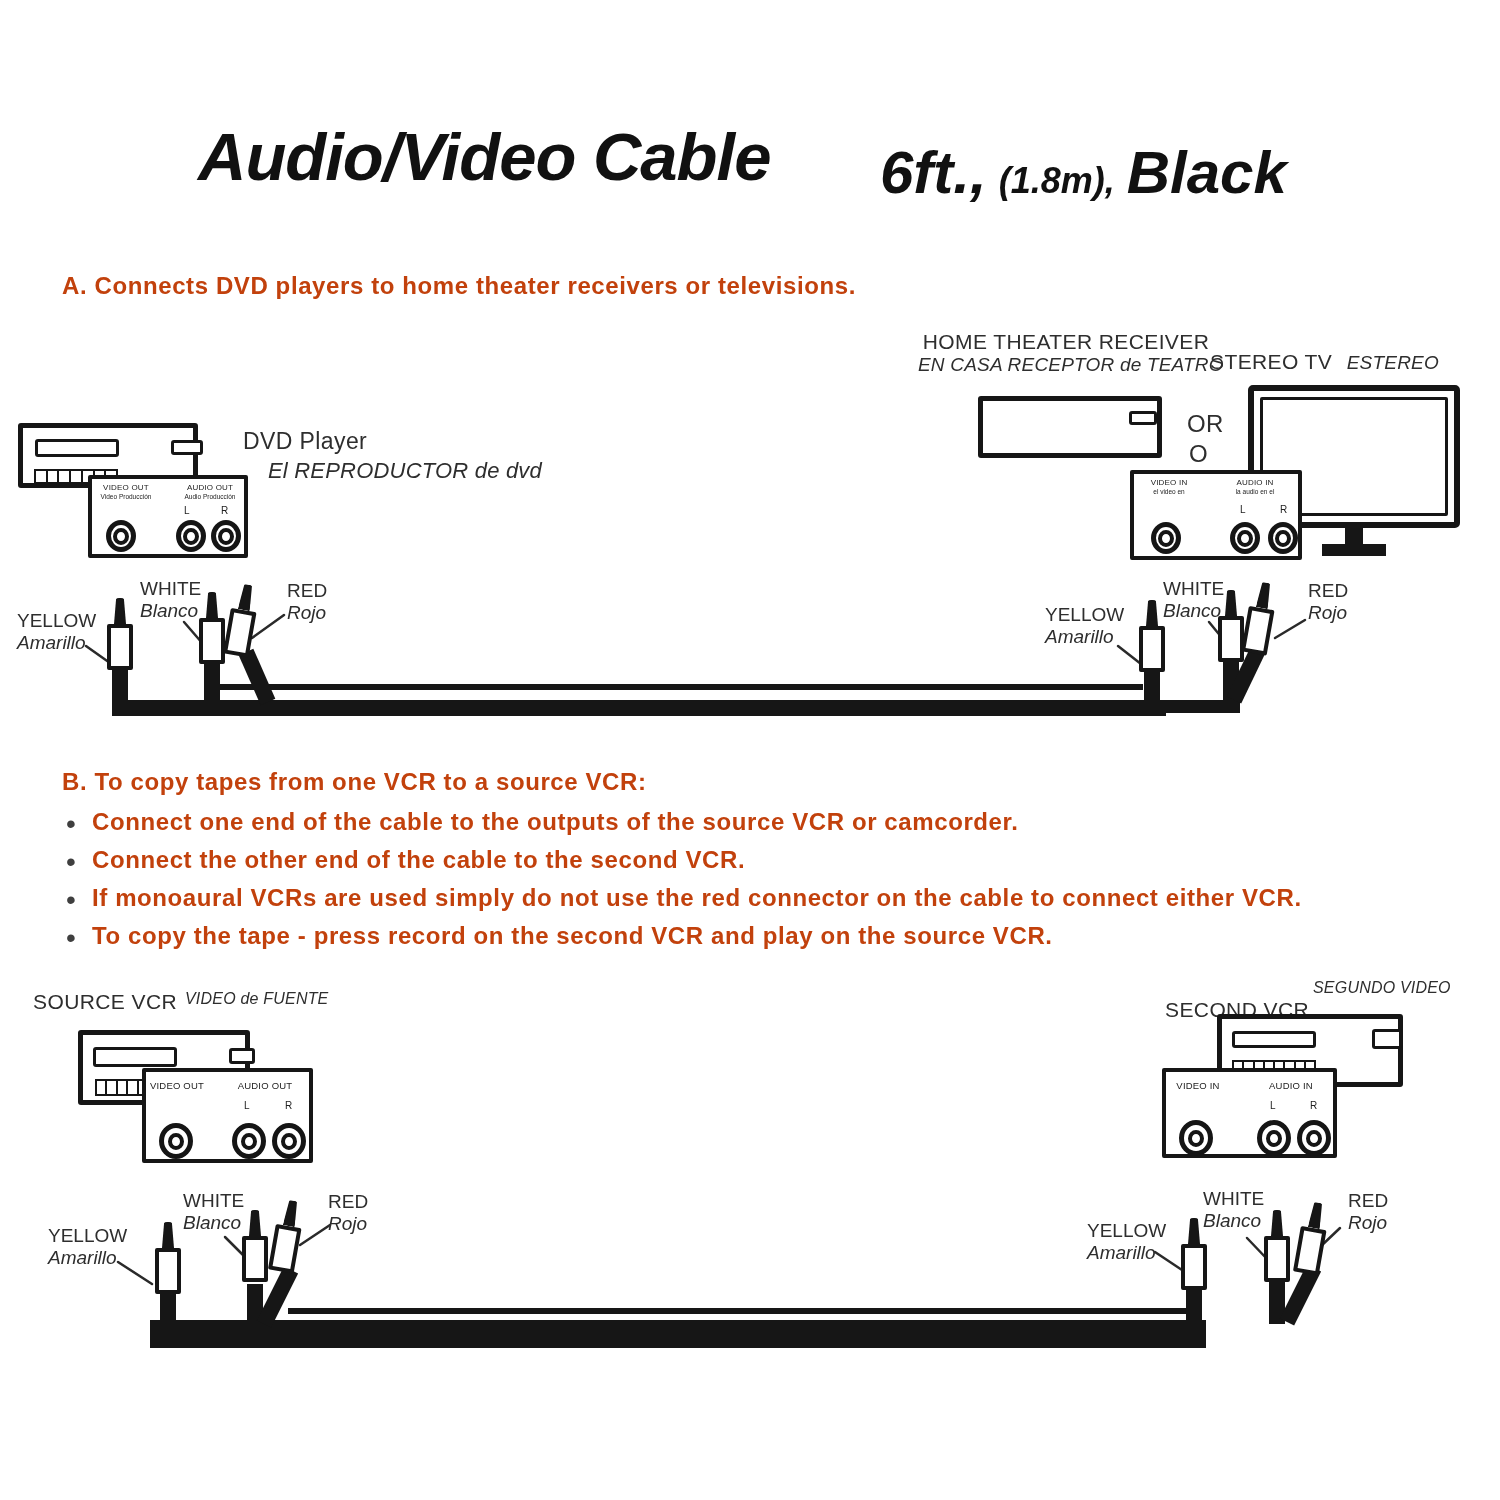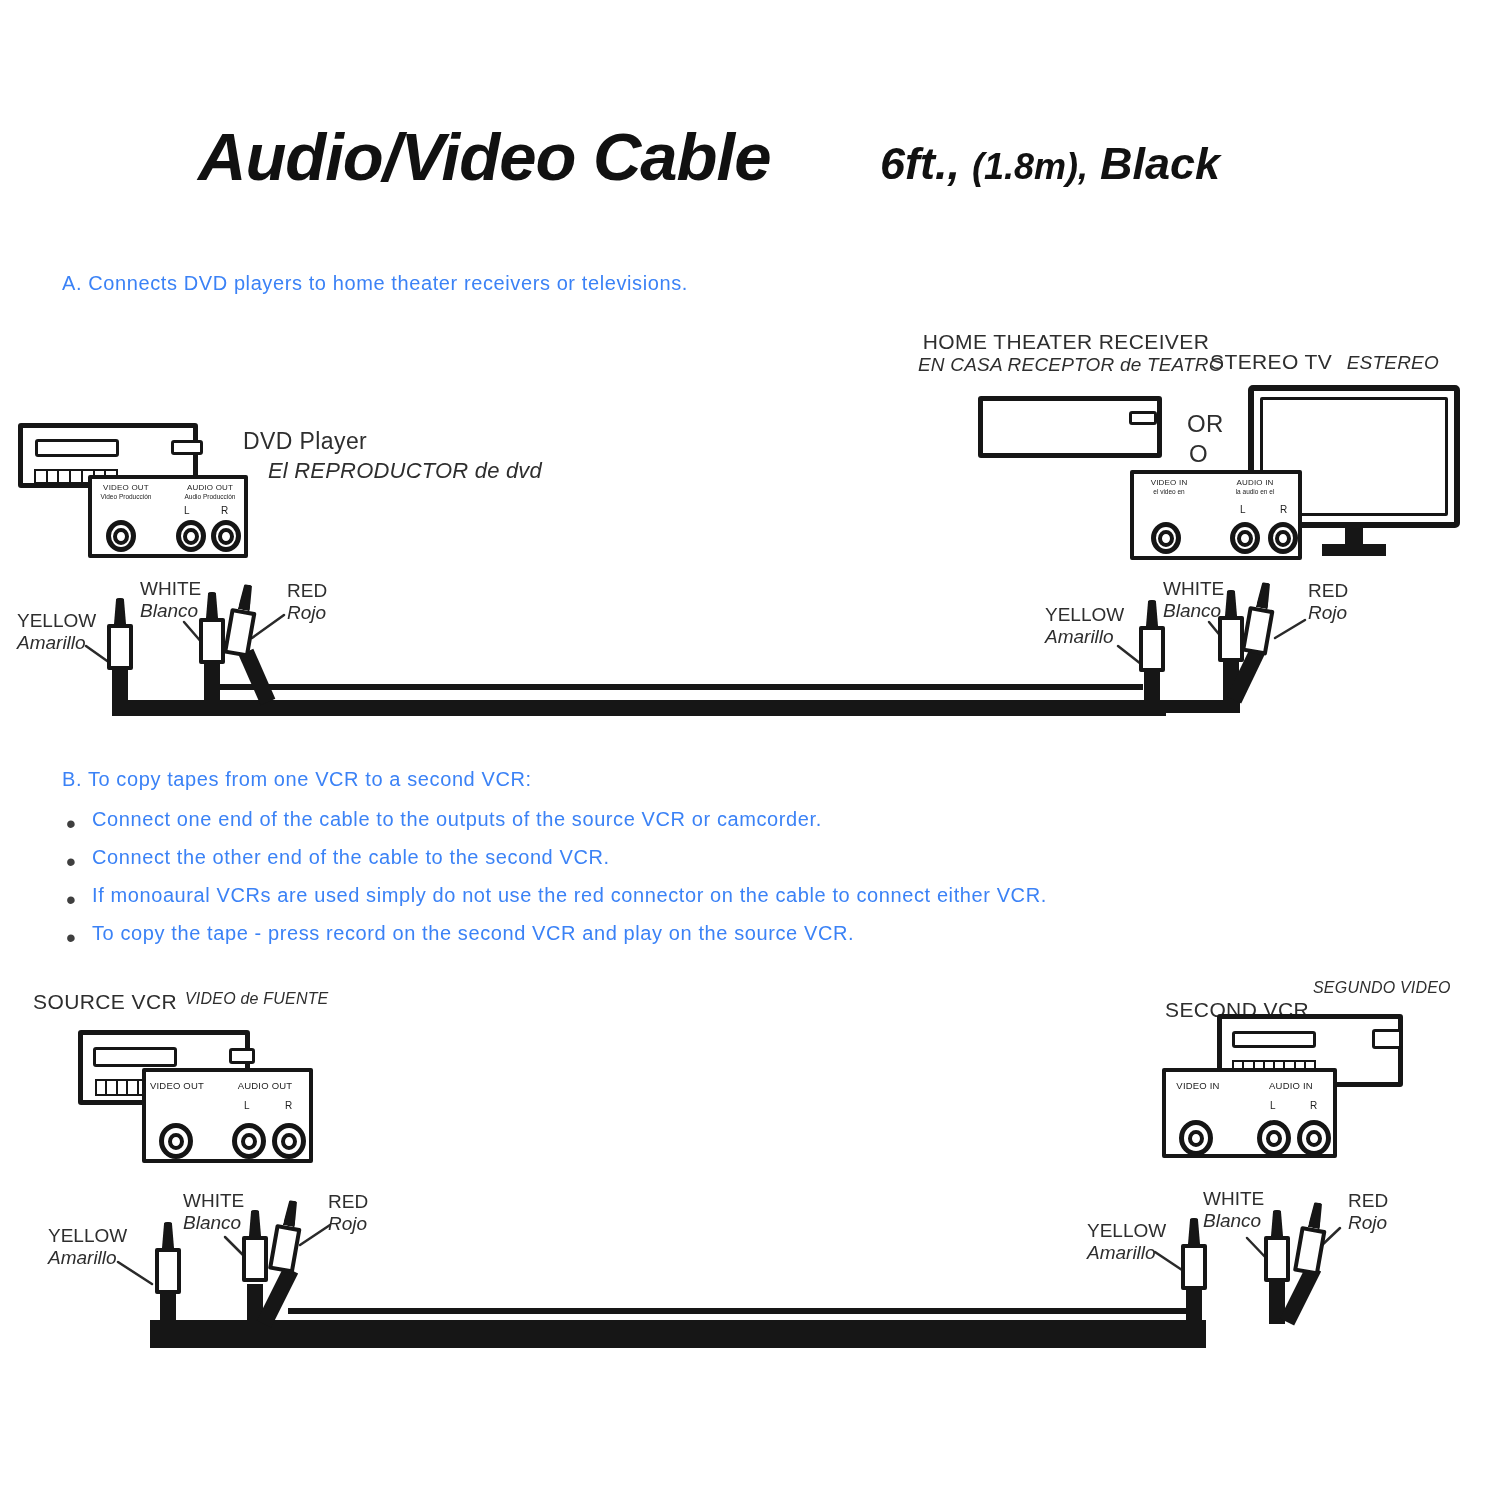--- a/index.html
+++ b/index.html
@@ -4,23 +4,23 @@
 <style>
   html,body{margin:0;padding:0;background:#fff;}
   #stage{position:relative;width:1472px;height:1500px;background:#ffffff;overflow:hidden;
          font-family:"Liberation Sans", sans-serif;color:#3d3d3d;}
   .abs{position:absolute;}
   
   .title-main{position:absolute;left:198px;top:118px;font-size:67px;font-weight:700;font-style:italic;
               color:#111;letter-spacing:-1px;}
   .title-size{position:absolute;left:880px;top:138px;font-weight:700;font-style:italic;color:#111;
               display:flex;align-items:baseline;gap:12px;}
-  .ts-big{font-size:45px;}
+  .ts-big{font-size:60px;}
   .ts-small{font-size:36px;}
-  .copy{font-size:20px;letter-spacing:.6px;color:#3b82f6;white-space:nowrap;}
+  .copy{font-size:24px;letter-spacing:.6px;color:#c2410c;white-space:nowrap;font-weight:bold;}
   .bullet-row{position:absolute;display:flex;align-items:flex-start;}
   .bdot{width:26px;font-size:28px;color:#3f3f3f;}
   .dev-label-en{font-size:21px;color:#2e2e2e;letter-spacing:.4px;white-space:nowrap;}
   .dev-label-es{font-size:16px;font-style:italic;color:#2e2e2e;letter-spacing:.2px;white-space:nowrap;}
   .clabel{position:absolute;font-size:19px;line-height:22px;color:#2e2e2e;white-space:nowrap;}
   .clabel .es{font-style:italic;display:block;}
   
   .device-box{position:absolute;border:5px solid #161616;background:#fff;border-radius:3px;box-sizing:border-box;}
   .panel{position:absolute;border:4px solid #161616;background:#fff;border-radius:2px;box-sizing:border-box;}
   .slot{position:absolute;border:3px solid #161616;background:#fff;border-radius:3px;box-sizing:border-box;}
@@ -212,21 +212,21 @@
     </div>
   <div class="plug" style="left:1218px;top:590px;">
       <div class="ptip"></div>
       <div class="pbody"></div>
     </div>
   <div class="plug rot10" style="left:1247px;top:582px;">
       <div class="ptip"></div>
       <div class="pbody"></div>
     </div>
 
-  <div class="abs copy" style="left:62px;top:768px;">B. To copy tapes from one VCR to a second VCR:</div>
+  <div class="abs copy" style="left:62px;top:768px;">B. To copy tapes from one VCR to a source VCR:</div>
   <div class="bullet-row" style="left:66px;top:808px;">
     <span class="bdot">•</span>
     <span class="copy">Connect one end of the cable to the outputs of the source VCR or camcorder.</span>
   </div>
   <div class="bullet-row" style="left:66px;top:846px;">
     <span class="bdot">•</span>
     <span class="copy">Connect the other end of the cable to the second VCR.</span>
   </div>
   <div class="bullet-row" style="left:66px;top:884px;">
     <span class="bdot">•</span>

